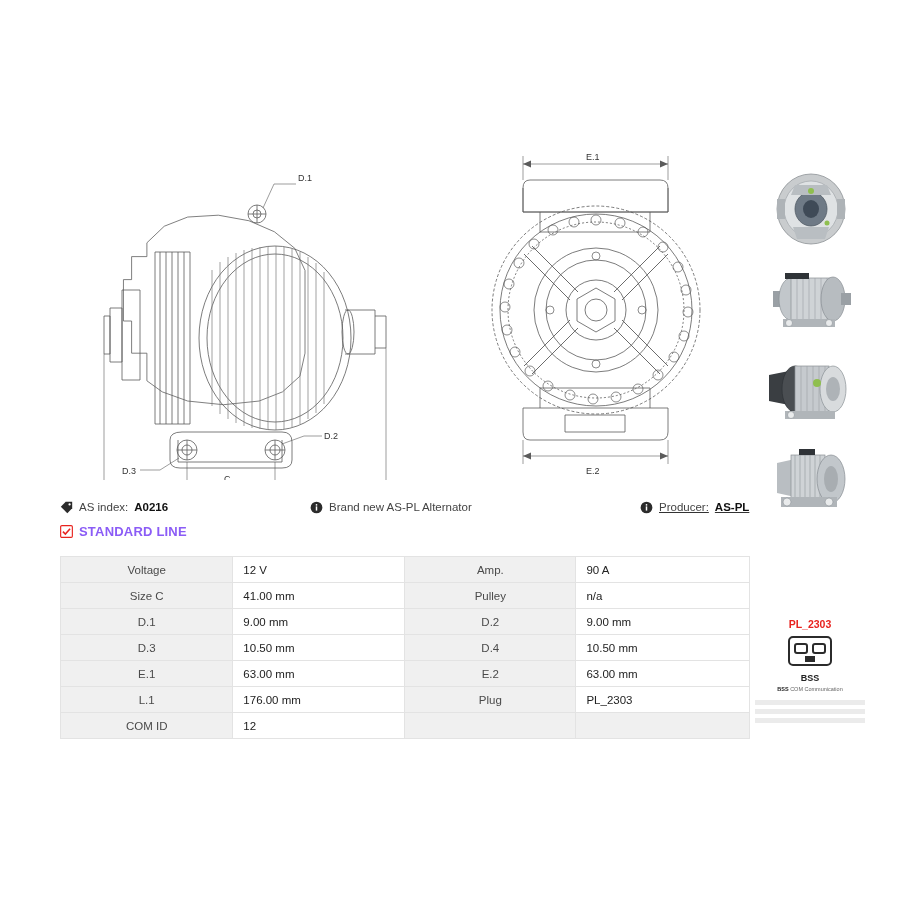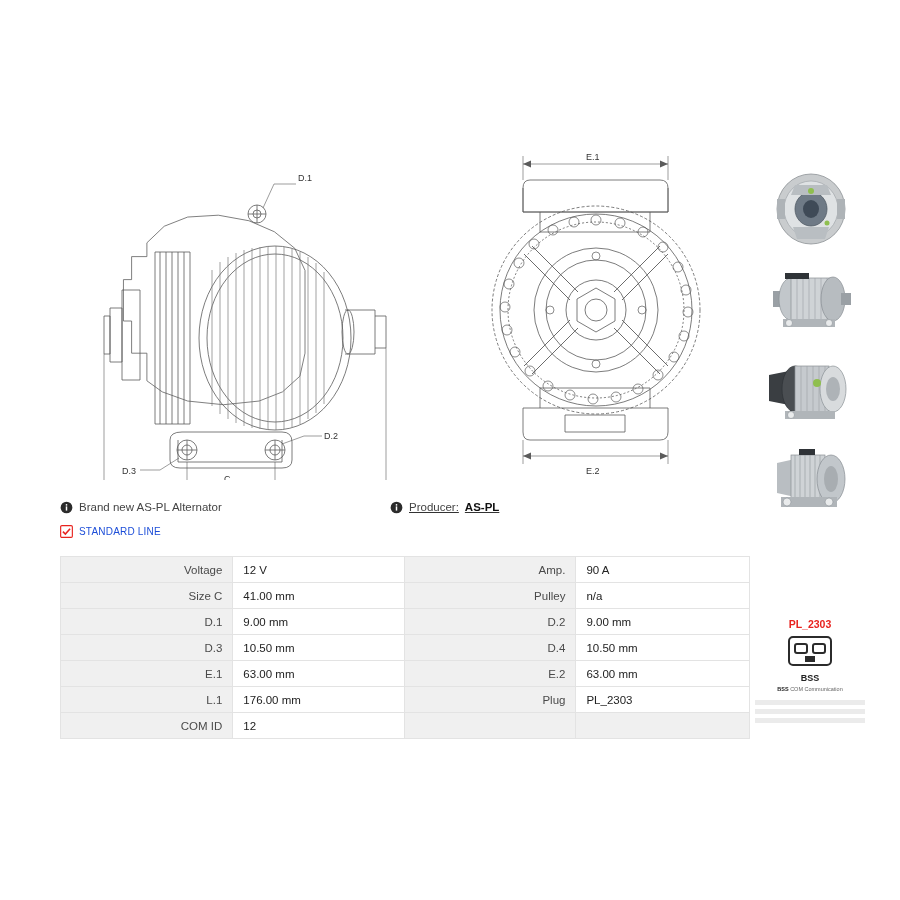--- a/index.html
+++ b/index.html
@@ -55,23 +55,23 @@
     display: flex;
     align-items: center;
     gap: 6px;
   }
   .col-a { width: 250px; }
   .col-b { width: 330px; }
   .col-c { width: 110px; text-decoration: underline; }
   .lbl { color: #444444; }
   .val { font-weight: bold; color: #111111; }
   .std-line {
-    color: #1d4ed8;
-    font-weight: normal;
-    font-size: 10px;
+    color: #8b5cf6;
+    font-weight: bold;
+    font-size: 13px;
     letter-spacing: .2px;
   }
   .ico {
     display: inline-block;
     width: 13px;
     height: 13px;
     flex: 0 0 13px;
     position: relative;
   }
   .ico svg { display: block; }
@@ -85,21 +85,21 @@
     border-collapse: collapse;
     font-size: 11.5px;
   }
   .spec td {
     border: 1px solid #e3e3e3;
     height: 25px;
     padding: 0 10px;
   }
   .spec td.k {
     background: #f0f0f0;
-    text-align: right;
+    text-align: center;
     color: #4a4a4a;
     width: 172px;
   }
   .spec td.v {
     background: #ffffff;
     text-align: left;
     color: #222222;
     width: 172px;
   }
   .spec td.blank {
@@ -346,20 +346,30 @@
           <path d="M208,316 l-8,-3.5 v7 z" fill="#5b5b5b" stroke="none"></path>
         </g>
         <text class="dim-txt" x="126" y="20">E.1</text>
         <text class="dim-txt" x="126" y="334">E.2</text>
       </svg>
     </div>
   </div>
 
   <div class="info">
     <div class="info-row">
+      <div class="info-col col-a">
+        <span class="ico">
+          <svg width="13" height="13" viewBox="0 0 16 16">
+              <path d="M1 7 L7 1 L15 1 L15 9 L9 15 Z" fill="#2b2b2b"></path>
+              <circle cx="11.8" cy="4.2" r="1.4" fill="#ffffff"></circle>
+            </svg>
+        </span>
+        <span class="lbl">AS index:</span>
+        <span class="val">A0216</span>
+      </div>
       <div class="info-col col-b">
         <span class="ico">
           <svg width="13" height="13" viewBox="0 0 16 16">
               <circle cx="8" cy="8" r="7.2" fill="#2b2b2b"></circle>
               <rect x="7.1" y="6.6" width="1.8" height="5.2" fill="#ffffff"></rect>
               <rect x="7.1" y="3.8" width="1.8" height="1.9" fill="#ffffff"></rect>
             </svg>
         </span>
         <span class="lbl">Brand new AS-PL Alternator</span>
       </div>

